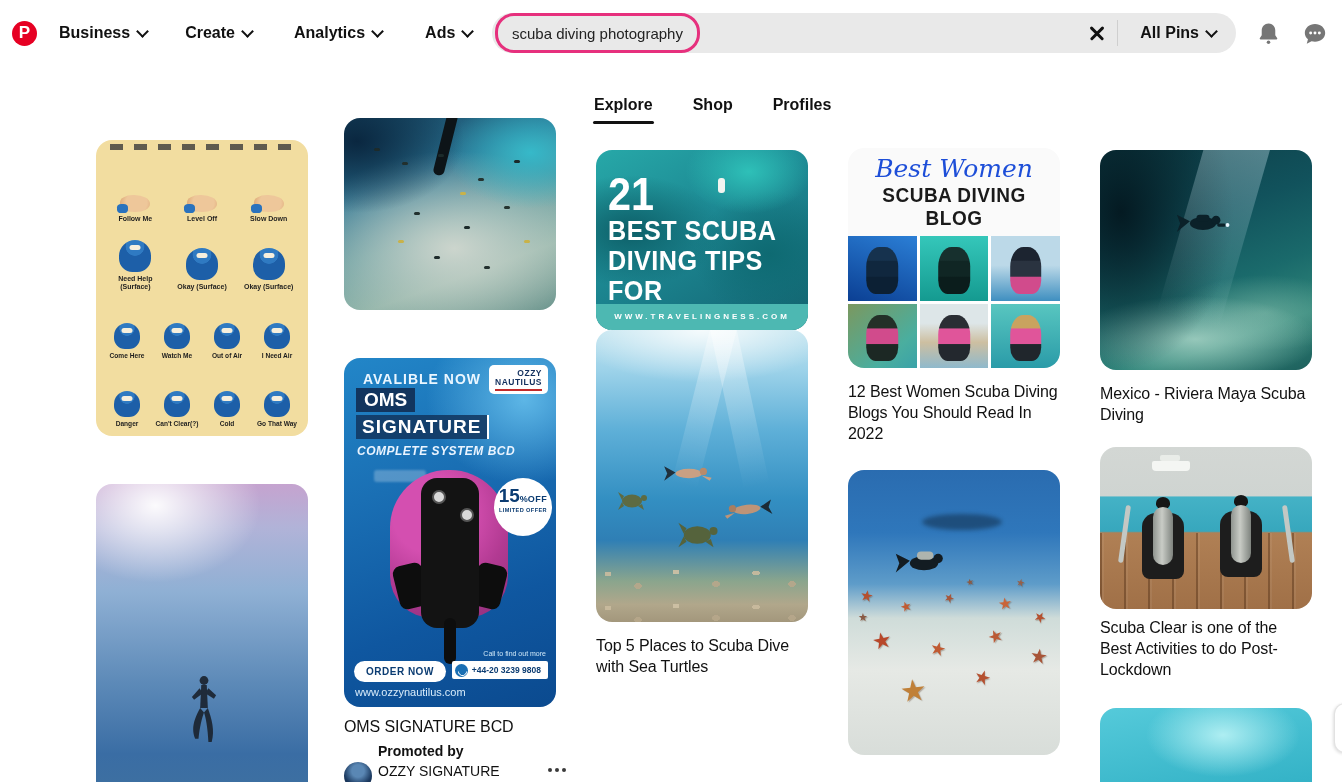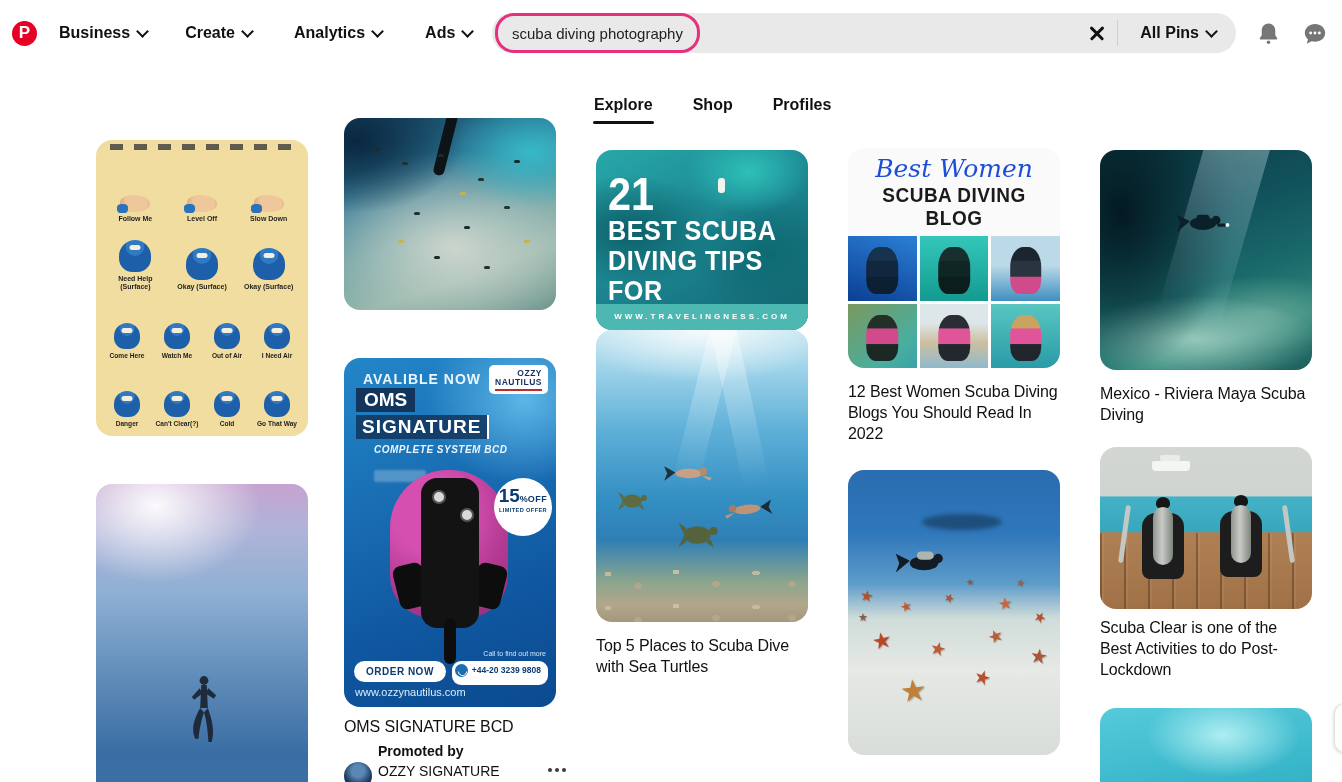--- a/index.html
+++ b/index.html
@@ -70,41 +70,41 @@
      radial-gradient(140px 120px at 85% 12%,#5db6e6,rgba(93,182,230,0) 70%),
      linear-gradient(160deg,#2286c8 0%,#1a6fb4 35%,#0f57a0 70%,#0b4a8f 100%);}
   .oms-avail{position:absolute;left:19px;top:13px;font-size:14px;letter-spacing:1px;color:#eaf6ff;font-weight:600;}
   .oms-avail::after{content:"";display:inline-block;width:18px;height:2px;background:#fff;margin-left:8px;vertical-align:3px;}
   .brandbox{position:absolute;right:8px;top:7px;background:#fff;border-radius:5px;padding:4px 6px 3px;text-align:right;line-height:9px;}
   .brandbox .b1,.brandbox .b2{font-size:8.5px;font-weight:700;color:#13305e;letter-spacing:.5px;}
   .brandbox .bbar{height:2px;background:#c22a2a;margin-top:2px;}
   .oms-t1{position:absolute;left:12px;top:30px;background:#12355e;color:#fff;font-weight:700;font-size:19px;padding:1px 8px;}
   .oms-t2{position:absolute;left:12px;top:57px;background:rgba(18,53,94,.85);color:#fff;font-weight:700;font-size:19px;
           letter-spacing:1px;padding:1px 6px;border-right:2.5px solid #fff;}
-  .oms-sub{position:absolute;left:13px;top:86px;color:#eaf4ff;font-style:italic;font-weight:700;font-size:10px;letter-spacing:.5px;margin-left:17px;}
+  .oms-sub{position:absolute;left:13px;top:86px;color:#eaf4ff;font-style:italic;font-weight:700;font-size:12px;letter-spacing:.5px;}
   .blurtxt{position:absolute;left:30px;top:112px;width:52px;height:12px;background:rgba(255,255,255,.25);border-radius:3px;filter:blur(1px);}
   .bcd-wing{position:absolute;left:46px;top:112px;width:118px;height:148px;border-radius:58px 58px 42px 42px;
             background:radial-gradient(circle at 35% 30%,#d44fb0 0 30%,#b23a92 60%,#8e2f7a);}
   .bcd-plate{position:absolute;left:77px;top:120px;width:58px;height:150px;border-radius:16px;background:#131313;}
   .bcd-ring1,.bcd-ring2{position:absolute;width:10px;height:10px;border-radius:50%;background:#d9d9d9;border:2px solid #555;}
   .bcd-ring1{left:88px;top:132px;} .bcd-ring2{left:116px;top:150px;}
   .bcd-strapL,.bcd-strapR{position:absolute;top:206px;width:30px;height:44px;background:#0d0d0d;border-radius:8px;}
   .bcd-strapL{left:52px;transform:rotate(-14deg);} .bcd-strapR{left:130px;transform:rotate(14deg);}
   .bcd-crotch{position:absolute;left:100px;top:260px;width:12px;height:46px;background:#0d0d0d;border-radius:6px;}
   .badge{position:absolute;right:4px;top:120px;width:58px;height:58px;border-radius:50%;background:#fff;
          text-align:center;color:#0b3c72;padding-top:10px;box-sizing:border-box;}
   .badge .n{font-size:19px;font-weight:800;line-height:16px;}
   .badge .pct{font-size:9px;font-weight:800;} .badge .off{font-size:9px;font-weight:800;letter-spacing:.5px;}
   .badge .lim{font-size:5.6px;font-weight:700;letter-spacing:.4px;margin-top:1px;}
   .ordernow{position:absolute;left:10px;top:303px;background:#fff;color:#0b3c72;font-weight:800;font-size:10px;
             padding:5px 12px;border-radius:13px;letter-spacing:.5px;}
   .omsurl{position:absolute;left:11px;top:328px;color:#d9ecfa;font-size:11px;}
   .callnote{position:absolute;right:10px;top:292px;color:#cfe8f8;font-size:7px;}
-  .phonepill{position:absolute;right:8px;top:303px;background:#fff;border-radius:9px;height:18px;display:flex;
-             align-items:center;padding:0 7px 6px 3px;color:#0b3c72;font-size:8.5px;font-weight:700;}
+  .phonepill{position:absolute;right:8px;top:303px;background:#fff;border-radius:2px;height:18px;display:flex;
+             align-items:center;padding:0 7px 0 3px;color:#0b3c72;font-size:8.5px;font-weight:700;}
   .phonepill .pic{width:13px;height:13px;border-radius:50%;background:#1a6fb4;margin-right:4px;position:relative;}
   .phonepill .pic::after{content:"";position:absolute;left:3px;top:3px;width:7px;height:7px;
              border:1.6px solid #fff;border-left-color:transparent;border-top-color:transparent;border-radius:50%;transform:rotate(45deg);}
   
   .promo-title{font-size:16px;font-weight:500;margin-top:11px;letter-spacing:-.1px;}
   .promo{position:relative;margin-top:6px;}
   .promo-by{margin-left:34px;font-size:14px;font-weight:700;line-height:18px;}
   .promo-row{display:flex;margin-top:2px;}
   .avatar{width:28px;height:28px;border-radius:50%;flex:0 0 auto;margin-right:6px;
           background:radial-gradient(circle at 50% 32%,#5a87b4 0 26%,#1c3a60 60%,#101f3a);}

